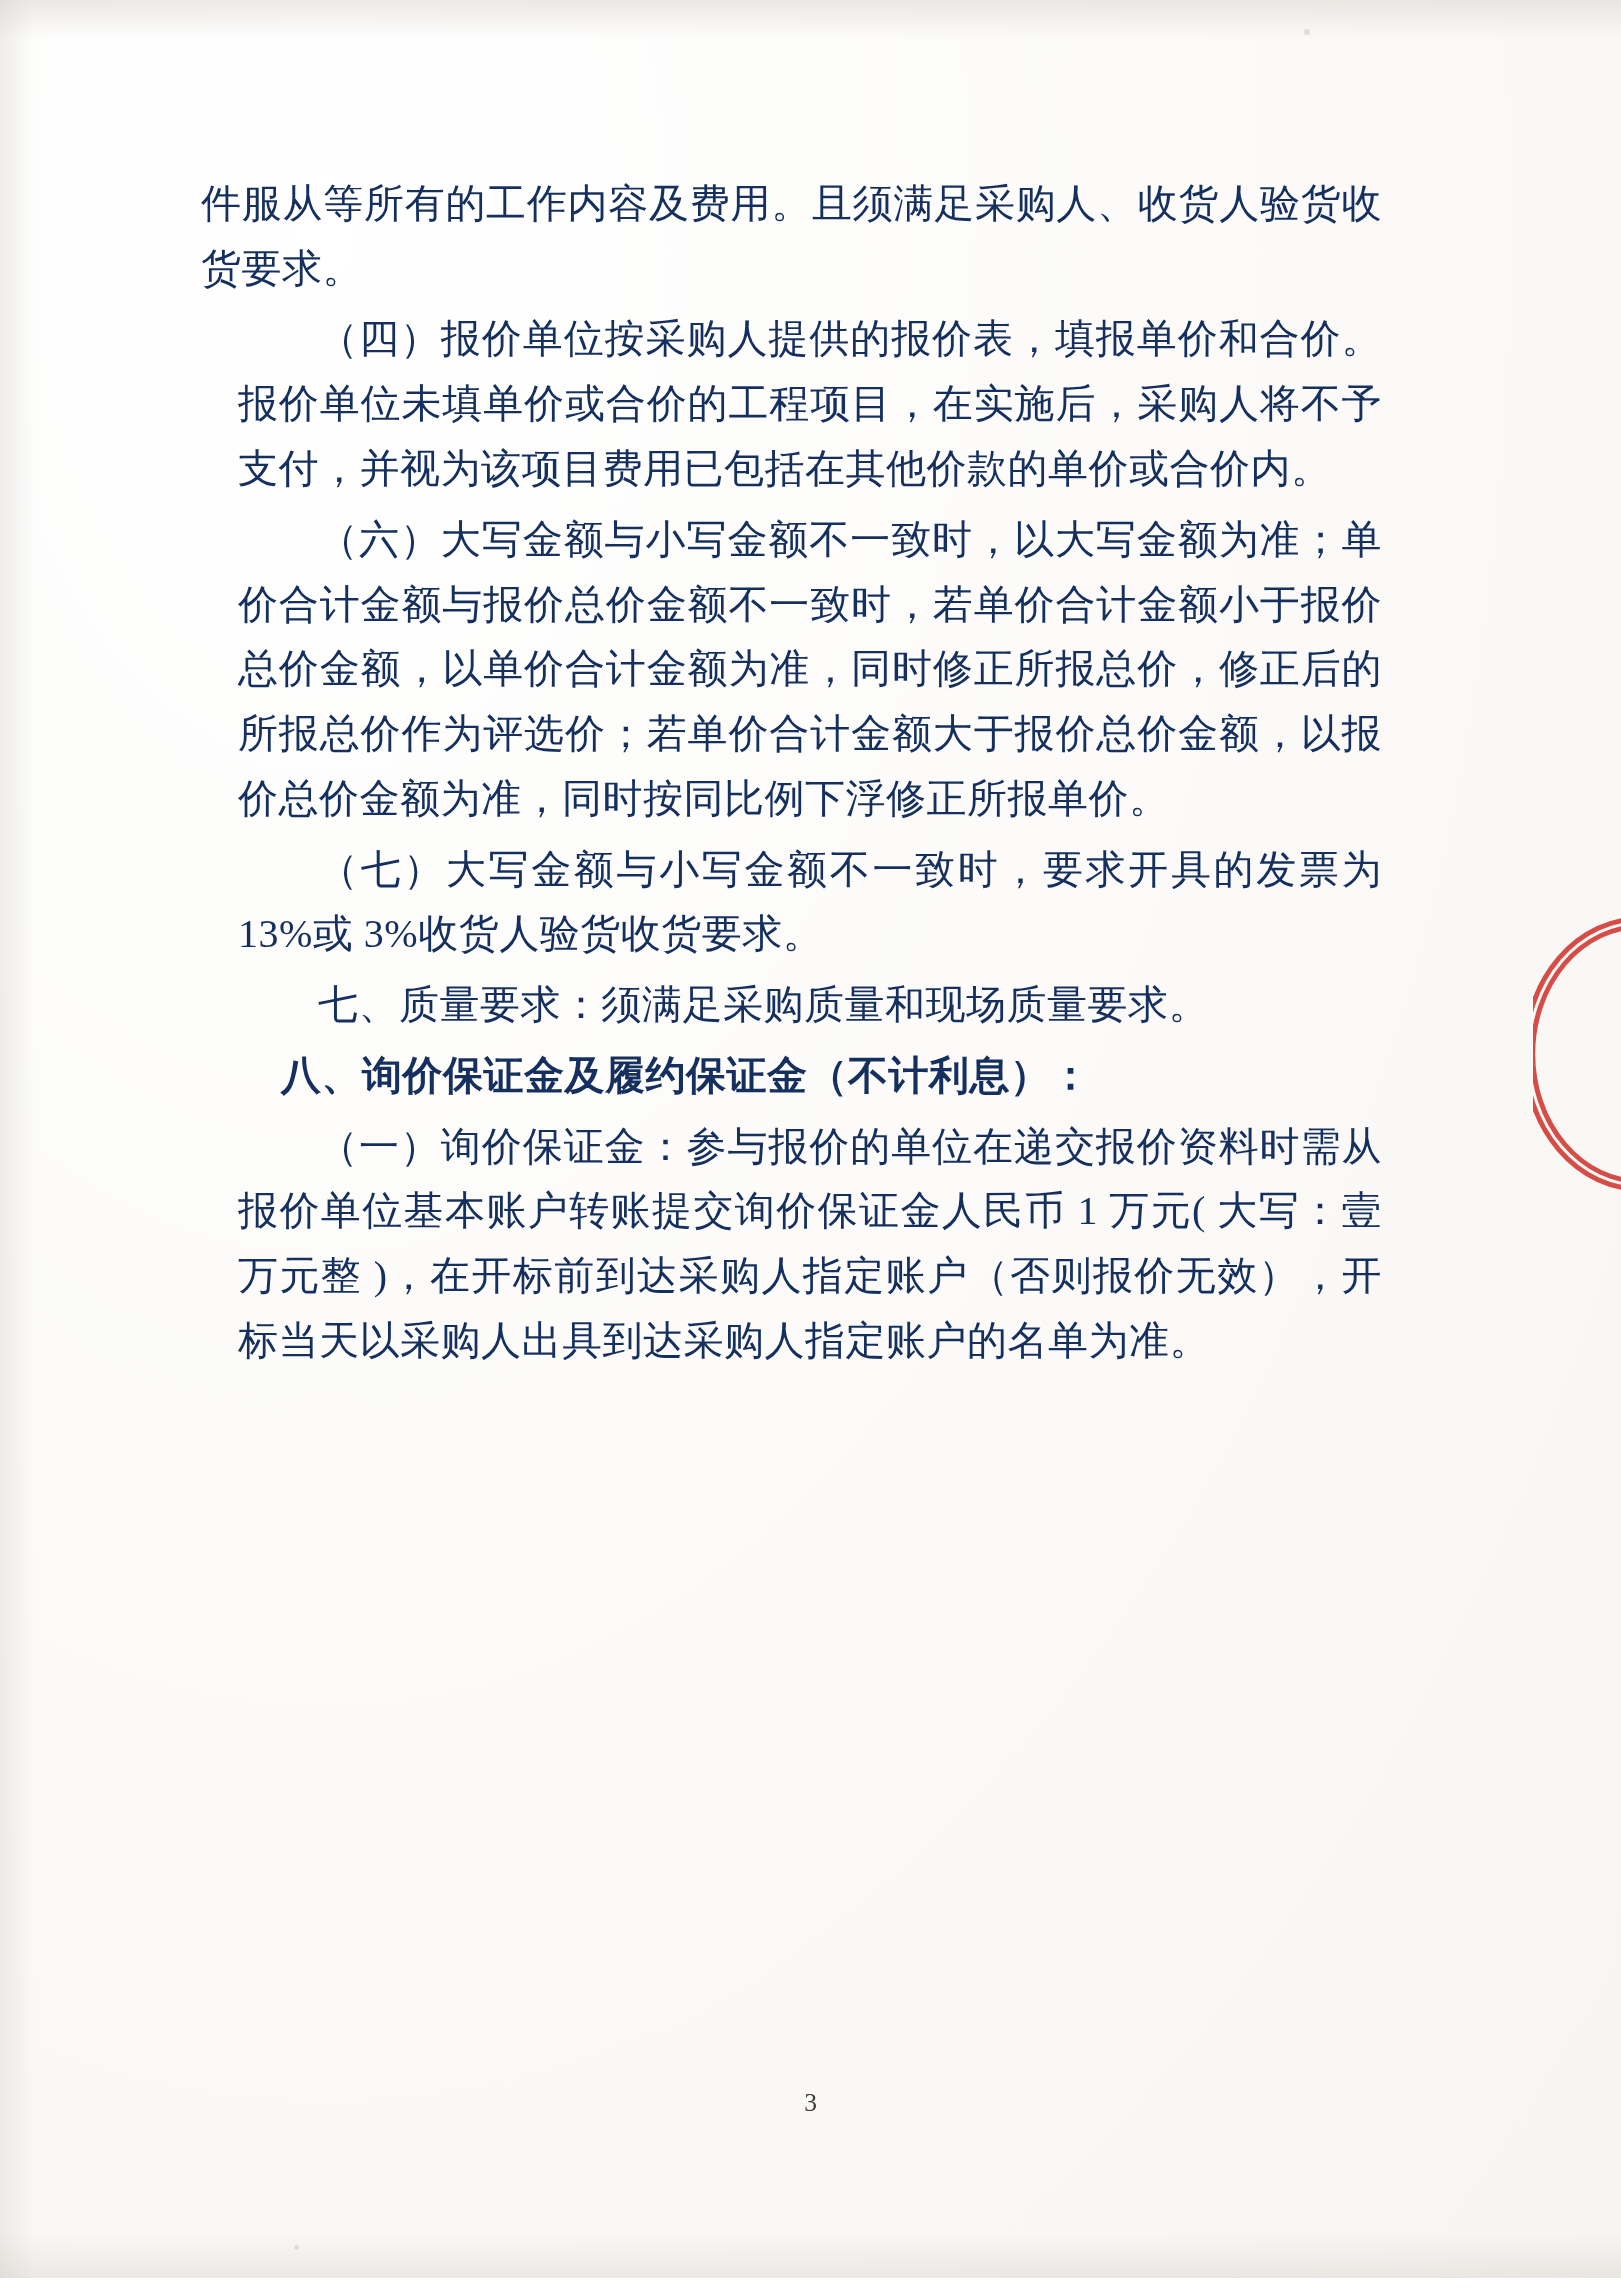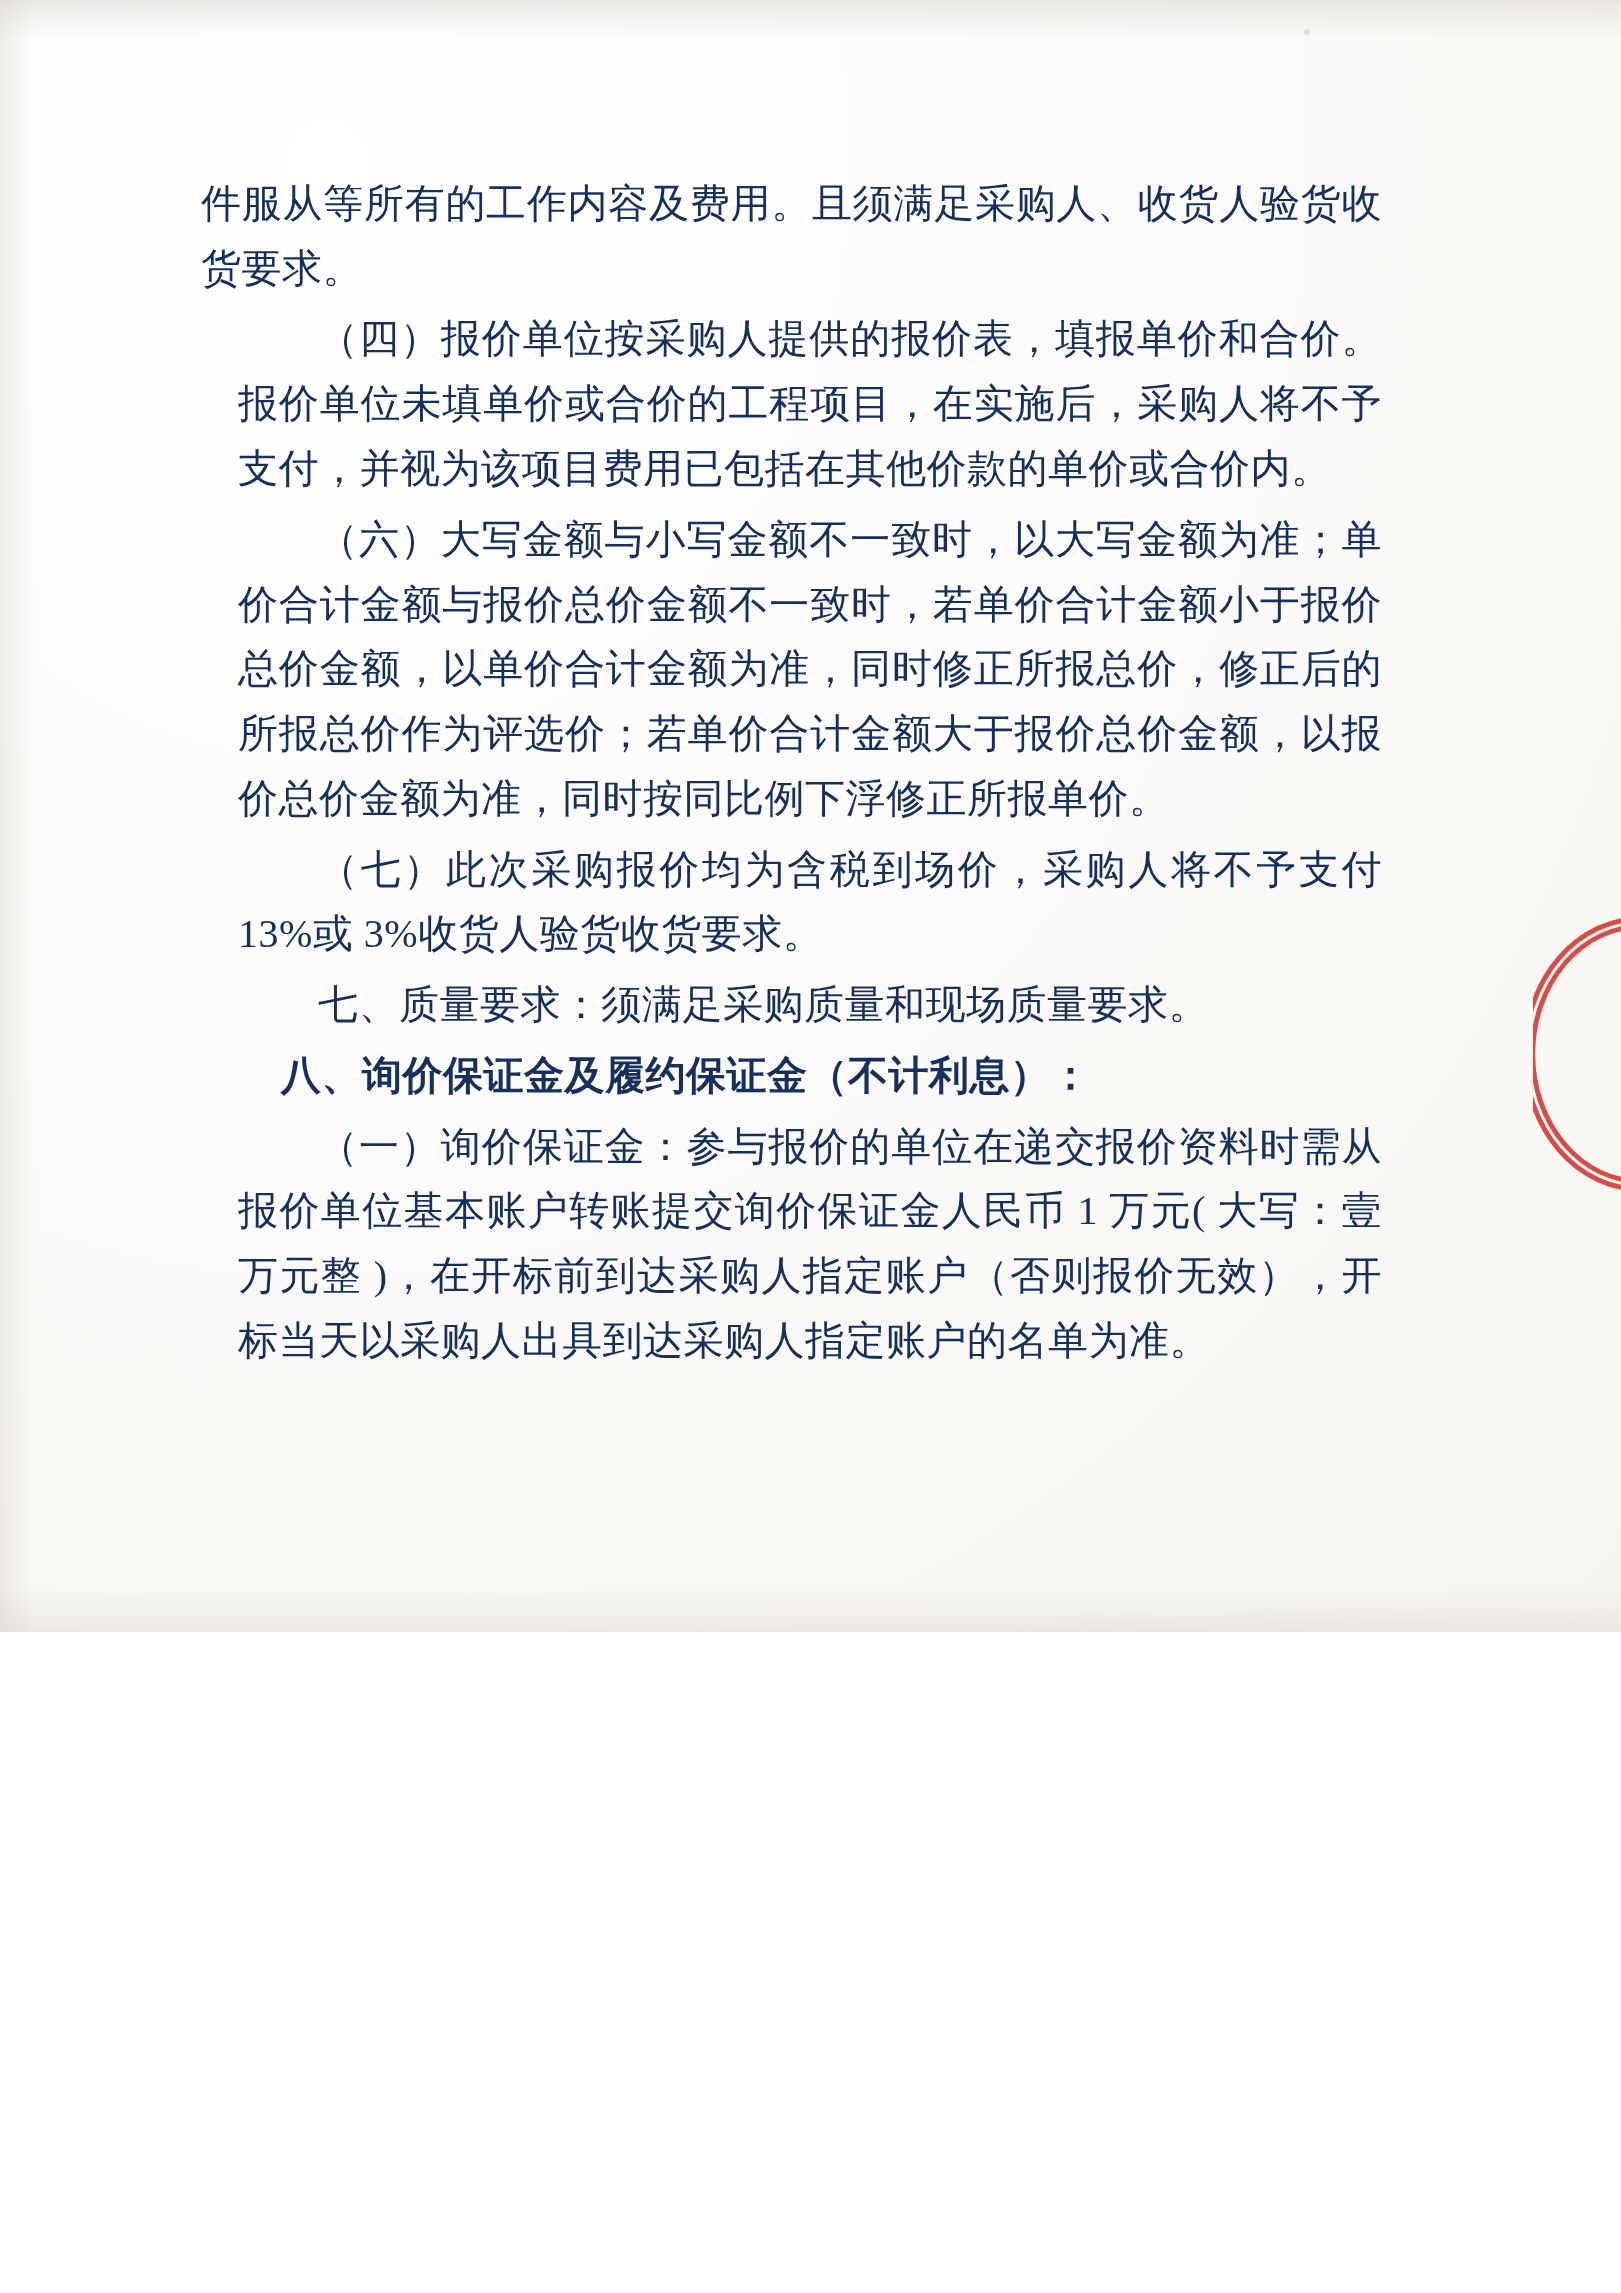--- a/index.html
+++ b/index.html
@@ -6,21 +6,21 @@
     margin: 0;
     padding: 0;
     background: #ffffff;
   }
   body {
     font-family: "Liberation Serif", "DejaVu Serif", serif;
   }
   .page {
     position: relative;
     width: 1621px;
-    height: 1632px;
+    height: 2278px;
     background: #fca5a5;
     overflow: hidden;
     box-sizing: border-box;
   }
   
   .paper-tint {
     position: absolute;
     inset: 0;
     background:
       radial-gradient(ellipse at 20% 10%, #ffffff 0%, #fcfbf9 45%, #f7f5f2 100%);
@@ -121,21 +121,21 @@
 
   <div class="content">
 
     <p class="para">件服从等所有的工作内容及费用。且须满足采购人、收货人验货收货要求。</p>
 
     <p class="para indent">（四）报价单位按采购人提供的报价表，填报单价和合价。报价单位未填单价或合价的工程项目，在实施后，采购人将不予支付，并视为该项目费用已包括在其他价款的单价或合价内。</p>
 
 
     <p class="para indent">（六）大写金额与小写金额不一致时，以大写金额为准；单价合计金额与报价总价金额不一致时，若单价合计金额小于报价总价金额，以单价合计金额为准，同时修正所报总价，修正后的所报总价作为评选价；若单价合计金额大于报价总价金额，以报价总价金额为准，同时按同比例下浮修正所报单价。</p>
 
-    <p class="para indent"><span>（七）此次采购报价均为含税到场价，采购人将不予支付 </span><span class="bold">13%</span><span>或 </span><span class="bold">3%</span><span>收货人验货收货要求。</span></p>
+    <p class="para indent"><span>（七）大写金额与小写金额不一致时，要求开具的发票为 </span><span class="bold">13%</span><span>或 </span><span class="bold">3%</span><span>收货人验货收货要求。</span></p>
 
     <p class="para indent"><span class="bold">七、质量要求：</span><span>须满足采购质量和现场质量要求。</span></p>
 
     <p class="para heading">八、询价保证金及履约保证金（不计利息）：</p>
 
     <p class="para indent"><span>（一）询价保证金：参与报价的单位在递交报价资料时需从报价单位基本账户转账提交询价保证金人民币 </span><span class="bold">1 万元</span><span>( 大写：壹万元整 )，在开标前到达采购人指定账户（否则报价无效），开标当天以采购人出具到达采购人指定账户的名单为准。</span></p>
 
   </div>
 
   <div class="seal">

